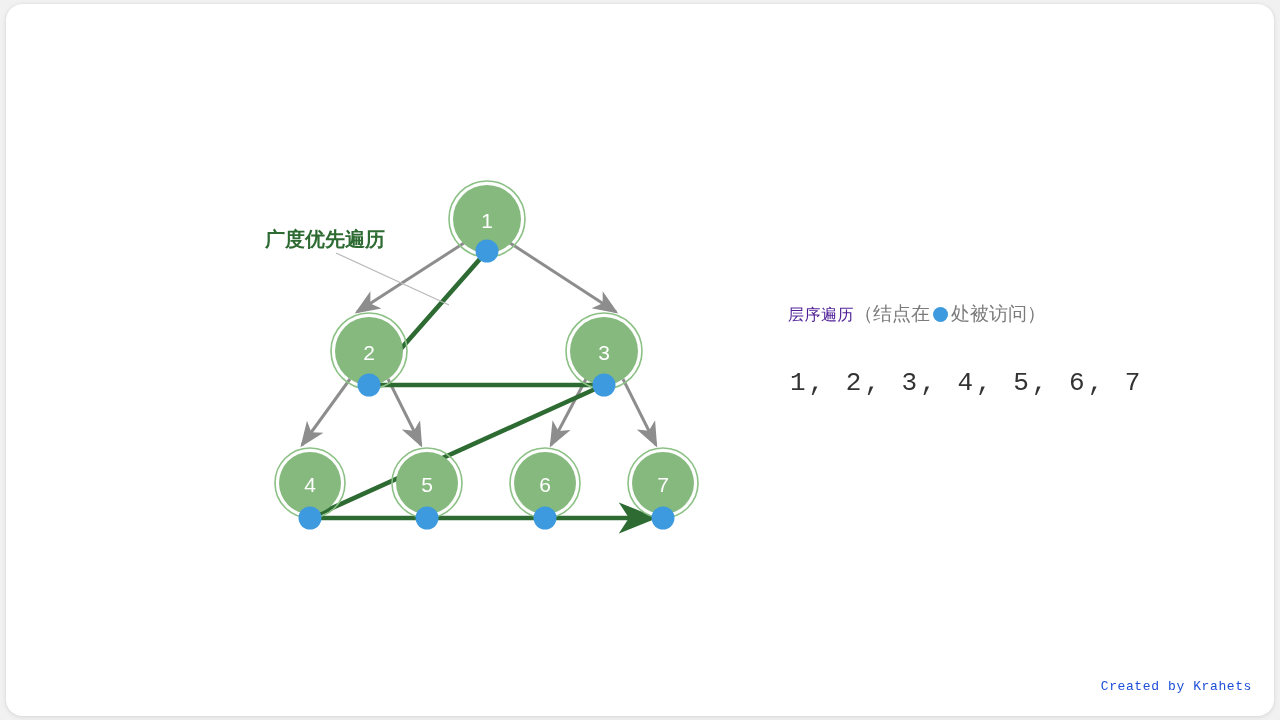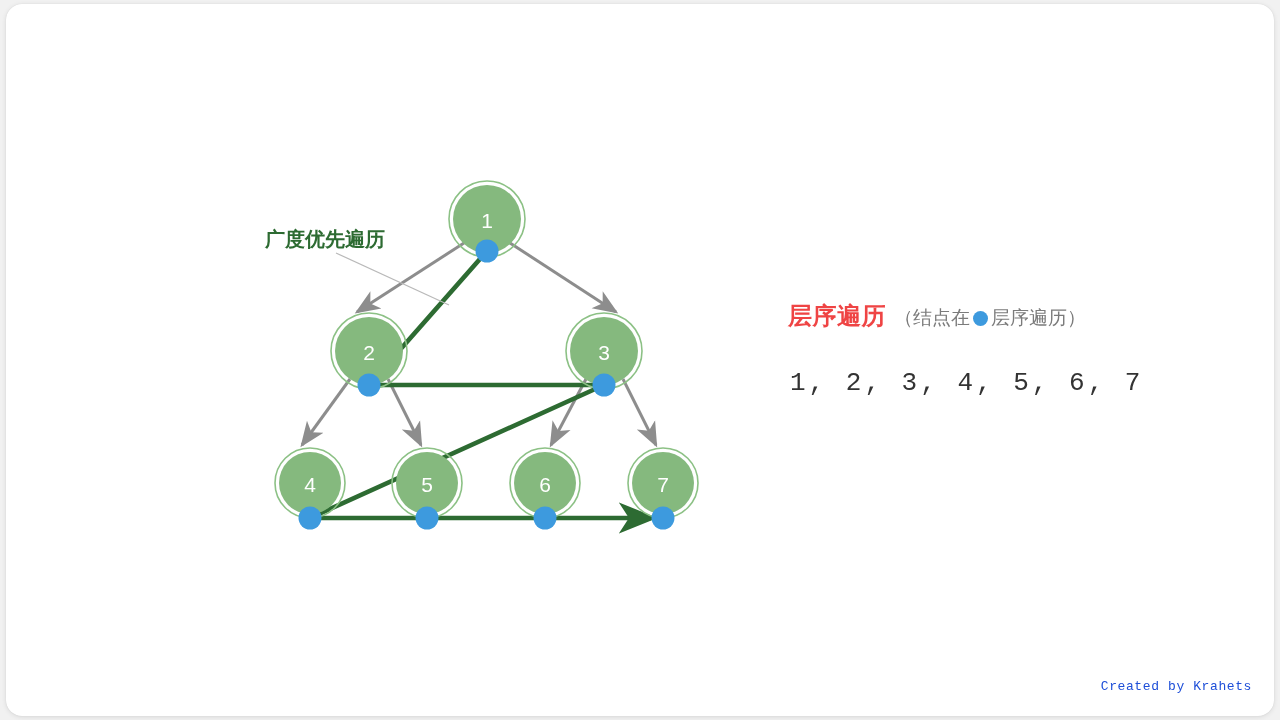--- a/index.html
+++ b/index.html
@@ -52,29 +52,28 @@
     top: 300px;
     width: 440px;
   }
   .heading-row {
     display: flex;
     align-items: baseline;
     white-space: nowrap;
     line-height: 1;
   }
   .heading-main {
-    font-size: 24px;
-    font-weight: bold;
-    color: #ef4444;
+    font-size: 16px;
+    font-weight: normal;
+    color: #4c1d95;
     letter-spacing: 0.5px;
   }
   .heading-sub {
     font-size: 19px;
     color: #7b7b7b;
-    margin-left: 8px;
     display: flex;
     align-items: center;
   }
   .inline-dot {
     display: inline-block;
     width: 15px;
     height: 15px;
     border-radius: 50%;
     background: #3d9ade;
     margin: 0 3px;
@@ -186,21 +185,21 @@
 
       <text class="bfs-label" x="259" y="242">广度优先遍历</text>
     </svg>
 
     <div id="right-panel">
       <div class="heading-row">
         <span class="heading-main">层序遍历</span>
         <span class="heading-sub">
           <span>（结点在</span>
           <span class="inline-dot"></span>
-          <span>层序遍历）</span>
+          <span>处被访问）</span>
         </span>
       </div>
     </div>
 
     <div id="sequence">1, 2, 3, 4, 5, 6, 7</div>
 
     <div id="footer">Created by Krahets</div>
 
   </div>
 </div>

